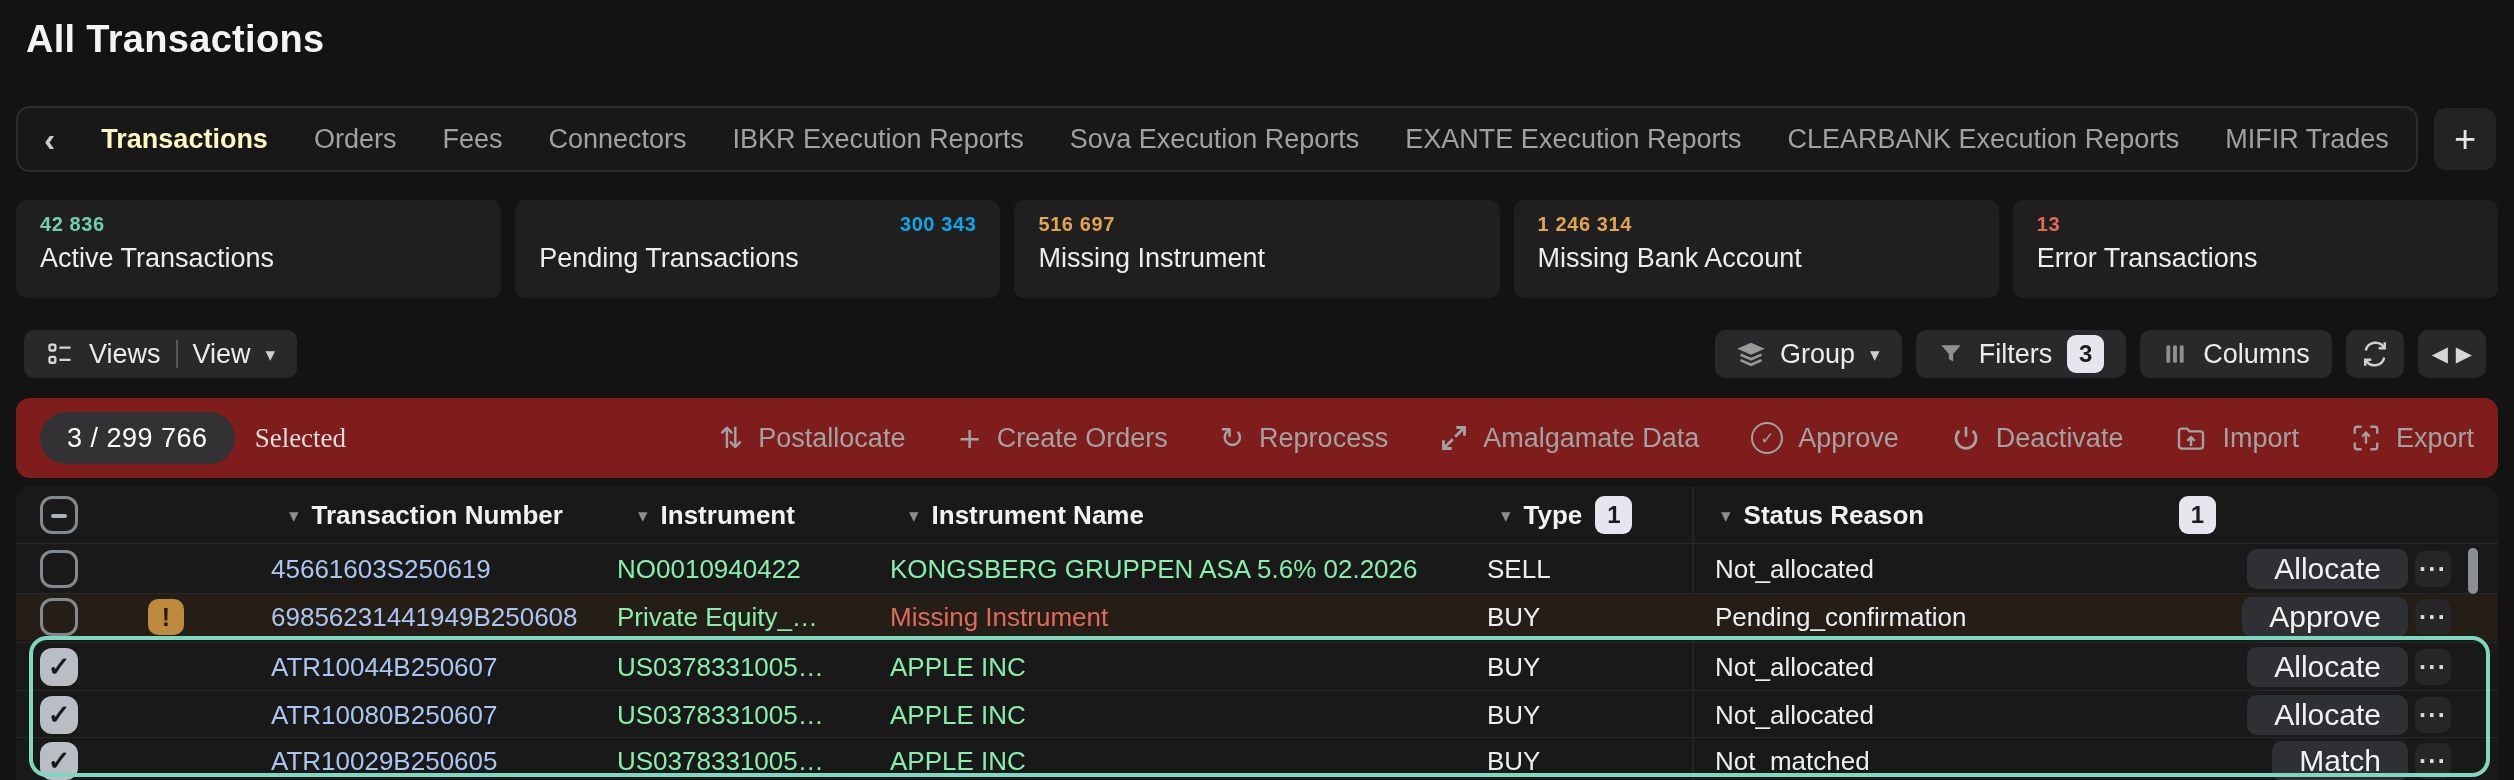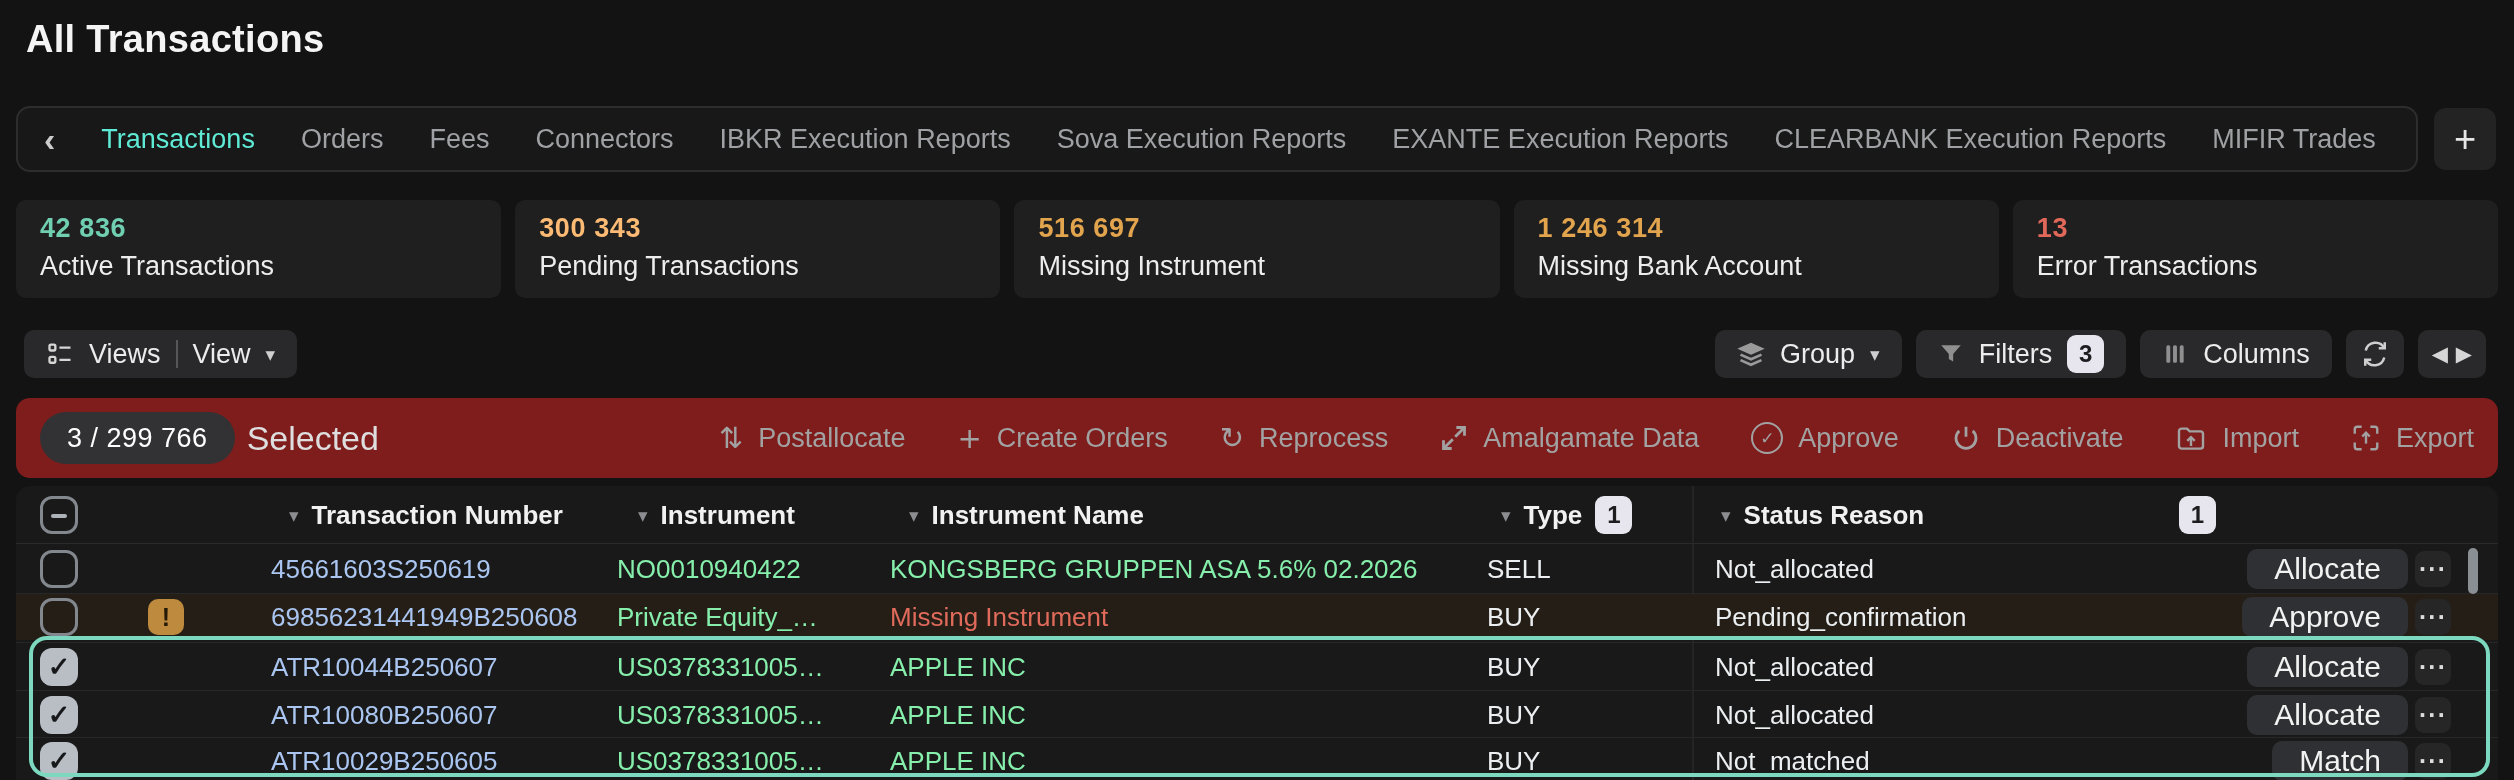--- a/index.html
+++ b/index.html
@@ -16,34 +16,34 @@
 
   
   .tabbar {
     position:absolute; left:16px; top:106px; width:2402px; height:66px;
     background:#181818; border:2px solid #2d2d2d; border-radius:14px;
     display:flex; align-items:center; gap:46px; padding:0 26px;
     font-size:27px; color:#9fa1a4; white-space:nowrap; overflow:hidden;
   }
   .chev { color:#cccccc; font-size:34px; font-weight:700; line-height:1; cursor:pointer; }
   .tab { cursor:pointer; }
-  .tab.active { color:#5eead4; font-weight:400; }
+  .tab.active { color:#fef9c3; font-weight:700; }
   .plus-btn {
     position:absolute; left:2434px; top:108px; width:62px; height:62px;
     background:#232323; border:none; border-radius:12px; color:#e6e6e6;
     font-size:38px; line-height:58px; text-align:center; cursor:pointer; padding:0;
   }
 
   
   .cards { position:absolute; left:16px; top:200px; width:2482px; height:98px; display:flex; gap:14px; }
   .card { flex:1; background:#1f1f1f; border-radius:10px; padding:13px 24px; cursor:pointer; }
-  .card-value { font-size:27px; font-weight:600; letter-spacing:.6px; }
+  .card-value { font-size:20px; font-weight:600; letter-spacing:.6px; }
   .card-label { font-size:27px; color:#ededed; margin-top:7px; }
   .c-teal  { color:#6FCFB0; }
-  .c-blue  { color:#fdba74; }
+  .c-blue  { color:#0ea5e9;text-align:right; }
   .c-amber { color:#E3A44E; }
   .c-red   { color:#E2685A; }
 
   
   .toolbar { position:absolute; left:0; top:330px; width:2514px; height:48px; }
   .tbtn {
     display:flex; align-items:center; gap:15px; height:48px; padding:0 22px;
     background:#29292b; border-radius:10px; font-size:27px; color:#ececec; cursor:pointer;
   }
   .views-btn { position:absolute; left:24px; }
@@ -57,21 +57,21 @@
   }
   .sq { padding:0 14px; }
   .pager { gap:8px; color:#d6d6d6; font-size:21px; }
 
   
   .selbar {
     position:absolute; left:16px; top:398px; width:2482px; height:80px;
     background:#7f1d1d; border-radius:14px; display:flex; align-items:center; padding:0 24px;
   }
   .count-pill { background:#323234; border-radius:27px; height:52px; padding:0 27px; display:flex; align-items:center; font-size:27px; color:#fff; letter-spacing:.5px; }
-  .sel-label { margin-left:12px; font-size:34px; color:#dedede; }
+  .sel-label { margin-left:20px; font-size:27px; color:#dedede;font-family:Liberation Serif, serif; }
   .actions { margin-left:auto; display:flex; align-items:center; gap:52px; color:#a2a2a2; font-size:27px; }
   .action { display:flex; align-items:center; gap:15px; cursor:pointer; }
   .glyph { font-size:29px; line-height:1; color:#a2a2a2; font-family:"DejaVu Sans", sans-serif; }
   .circle-check { width:32px; height:32px; border:2.5px solid #a2a2a2; border-radius:50%; display:flex; align-items:center; justify-content:center; font-size:17px; color:#a2a2a2; }
 
   
   .table-panel {
     position:absolute; left:16px; top:486px; width:2482px; height:294px;
     background:#191919; border-radius:14px 14px 0 0; overflow:hidden;
   }

